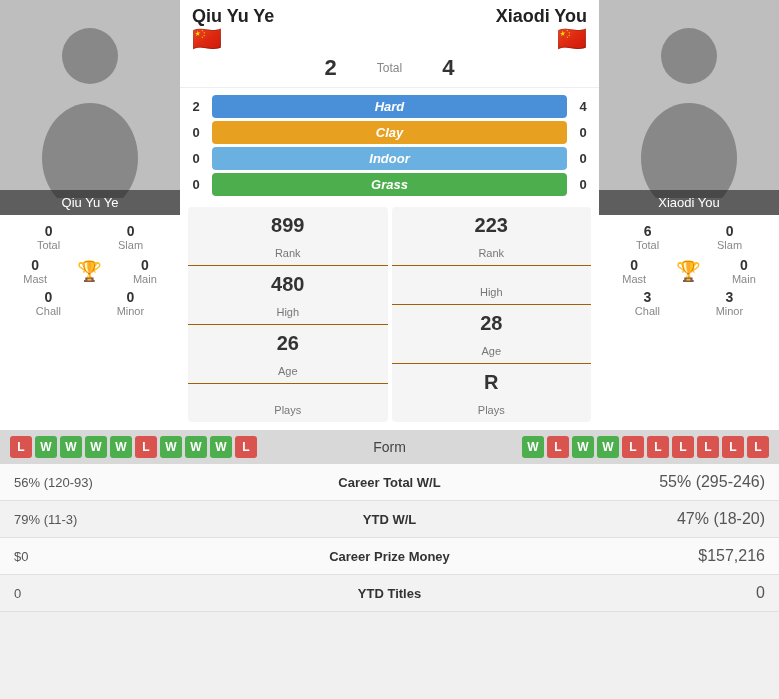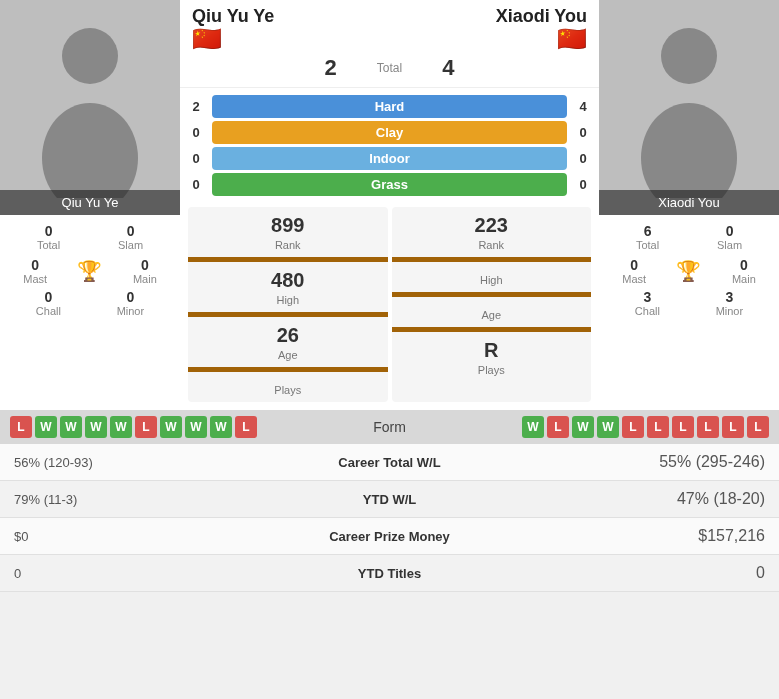--- a/index.html
+++ b/index.html
@@ -106,44 +106,45 @@
     }
     .snum { width: 16px; text-align: center; font-size: 13px; font-weight: bold; color: #333; }
     .sbtn {
       flex: 1;
       text-align: center;
       padding: 4px 0;
       border-radius: 4px;
       color: #fff;
       font-size: 13px;
       font-weight: bold;
+      font-style: italic;
     }
 
     .two-panels {
       display: flex;
       gap: 4px;
       padding: 4px 8px 0 8px;
     }
 
     .stat-box {
       flex: 1;
       background: #f5f5f5;
       border-radius: 4px;
       display: flex;
       flex-direction: column;
     }
 
     .stat-box-item {
       text-align: center;
       padding: 8px 4px 6px 4px;
-      border-bottom: 5px solid #a16207;
+      border-bottom: 1px solid #a16207;
     }
     .stat-box-item:last-child { border-bottom: none; }
     .sbig { font-size: 20px; font-weight: bold; color: #333; line-height: 1; }
-    .ssmall { font-size: 11px; color: #777; margin-top: 4px; }
+    .ssmall { font-size: 11px; color: #777; margin-top: 12px; }
     .sub-item { text-align: center; }
     .sub-val { font-size: 14px; font-weight: bold; color: #333; }
     .sub-lbl { font-size: 11px; color: #888; }
 
     
     .trophy-icon { color: #d4af37; }
 
     .form-row {
       display: flex;
       align-items: center;
@@ -295,20 +296,21 @@
 
         <div class="stat-box">
           <div class="stat-box-item">
             <div class="sbig">223</div>
             <div class="ssmall">Rank</div>
           </div>
           <div class="stat-box-item">
             <div class="ssmall">High</div>
           </div>
           <div class="stat-box-item">
+            <div class="sbig">28</div>
             <div class="ssmall">Age</div>
           </div>
           <div class="stat-box-item">
             <div class="sbig">R</div>
             <div class="ssmall" style="color:#777; font-size:11px;">Plays</div>
           </div>
         </div>
 
       </div>
     </div>

